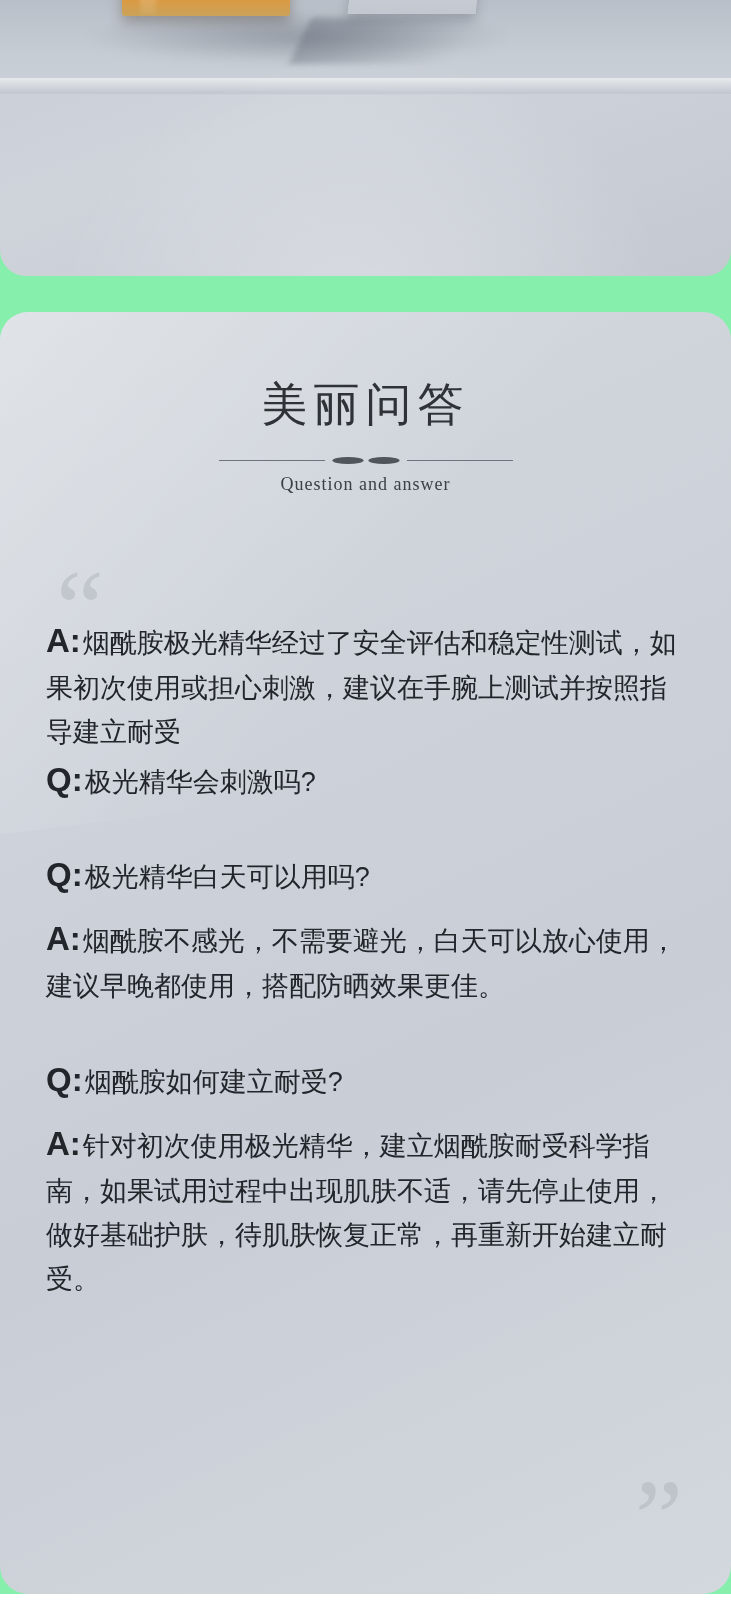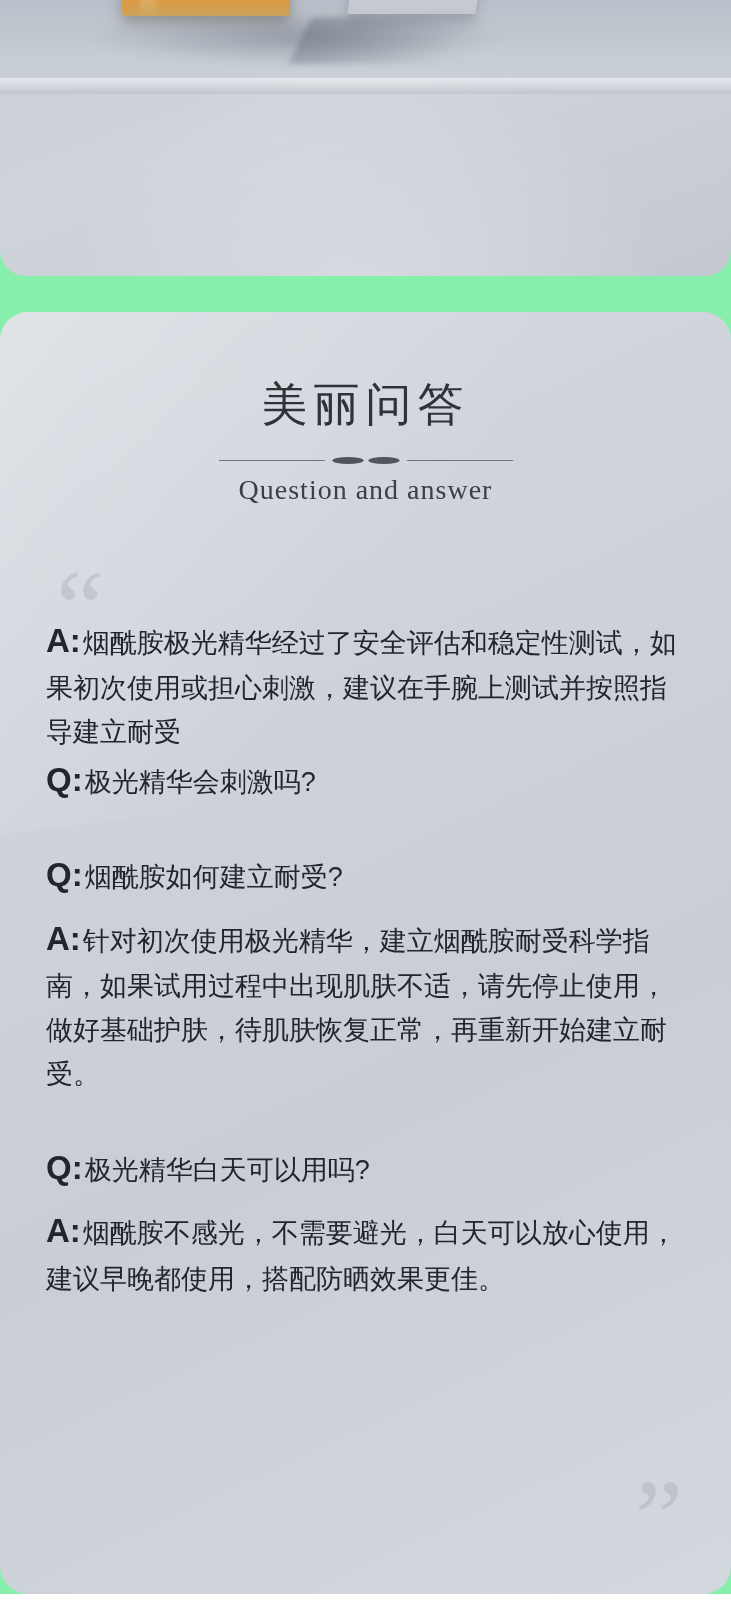--- a/index.html
+++ b/index.html
@@ -161,21 +161,21 @@
     background: #50555c;
     border-radius: 50%;
     transform: scaleX(1.2);
   }
   .qa-subtitle {
     position: absolute;
     left: 0;
     top: 162px;
     width: 731px;
     text-align: center;
-    font-size: 28px;
+    font-size: 18px;
     letter-spacing: 1px;
     color: #3b4045;
     font-family: "Liberation Serif", serif;
   }
 
   .quote-open {
     position: absolute;
     left: 56px;
     top: 242px;
     font-size: 108px;
@@ -277,35 +277,35 @@
         <div class="qa-line qa-a">
           <span class="tag">A:</span><span class="qa-text">烟酰胺极光精华经过了安全评估和稳定性测试，如果初次使用或担心刺激，建议在手腕上测试并按照指导建立耐受</span>
         </div>
         <div class="qa-line qa-q">
           <span class="tag">Q:</span><span class="qa-text">极光精华会刺激吗?</span>
         </div>
       </div>
 
       <div class="qa-item">
         <div class="qa-line qa-q">
+          <span class="tag">Q:</span><span class="qa-text">极光精华白天可以用吗?</span>
+        </div>
+        <div class="qa-line qa-a">
+          <span class="tag">A:</span><span class="qa-text">烟酰胺不感光，不需要避光，白天可以放心使用，建议早晚都使用，搭配防晒效果更佳。</span>
+        </div>
+      </div>
+
+      <div class="qa-item">
+        <div class="qa-line qa-q">
           <span class="tag">Q:</span><span class="qa-text">烟酰胺如何建立耐受?</span>
         </div>
         <div class="qa-line qa-a">
           <span class="tag">A:</span><span class="qa-text">针对初次使用极光精华，建立烟酰胺耐受科学指南，如果试用过程中出现肌肤不适，请先停止使用，做好基础护肤，待肌肤恢复正常，再重新开始建立耐受。</span>
         </div>
       </div>
 
-      <div class="qa-item">
-        <div class="qa-line qa-q">
-          <span class="tag">Q:</span><span class="qa-text">极光精华白天可以用吗?</span>
-        </div>
-        <div class="qa-line qa-a">
-          <span class="tag">A:</span><span class="qa-text">烟酰胺不感光，不需要避光，白天可以放心使用，建议早晚都使用，搭配防晒效果更佳。</span>
-        </div>
-      </div>
-
     </div>
 
     <div class="quote-close">”</div>
   </div>
 
   <div class="bottom-strip"></div>
 </div>
 
 </body></html>

